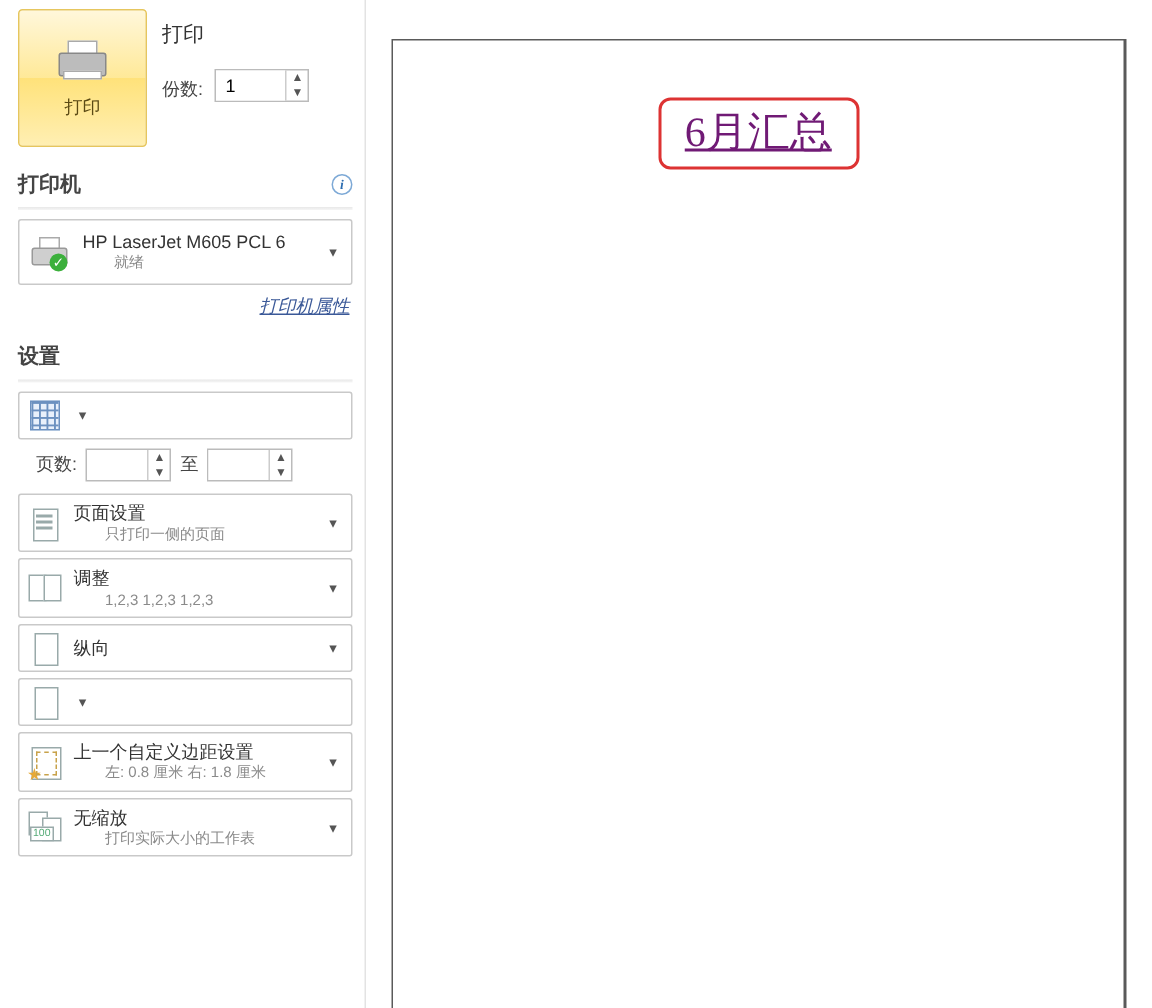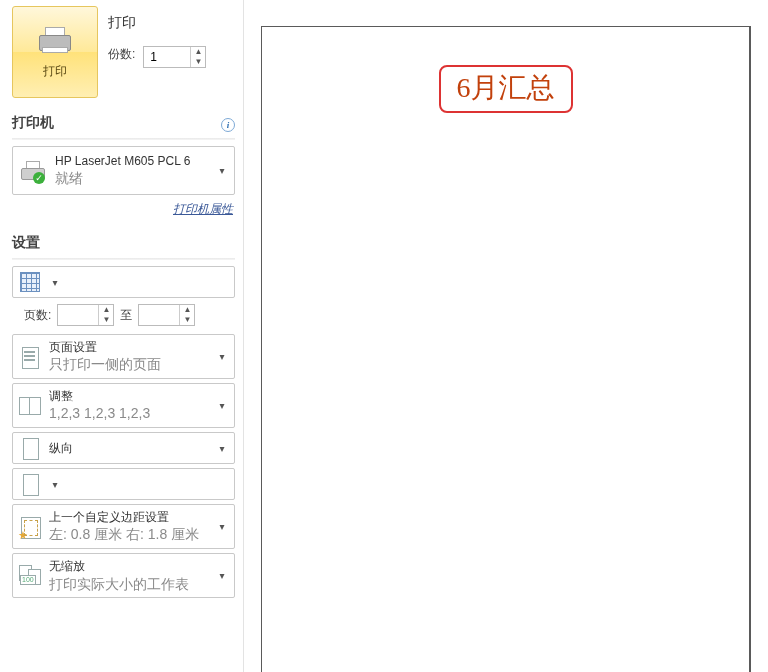--- a/index.html
+++ b/index.html
@@ -28,41 +28,41 @@
     display: flex; flex-direction: column; align-items: center; justify-content: center;
     cursor: pointer;
   }
   .printer-glyph { width: 40px; height: 32px; position: relative; margin-bottom: 6px; }
   .pg-body { position: absolute; left: 4px; top: 10px; width: 32px; height: 16px; background: #bcbcbc; border-radius: 2px; border: 1px solid #888; }
   .pg-top { position: absolute; left: 10px; top: 2px; width: 20px; height: 12px; background: #fff; border: 1px solid #aaa; }
   .pg-tray { position: absolute; left: 7px; top: 22px; width: 26px; height: 6px; background: #fff; border: 1px solid #aaa; }
   .print-btn-label { font-size: 12px; color: #5b4a14; }
   .copies-col { padding-top: 8px; }
   .copies-label { font-size: 14px; color: #333; margin-bottom: 14px; }
-  .copies-row { display: flex; align-items: flex-start; gap: 8px; font-size: 12px; color: #444; }
+  .copies-row { display: flex; align-items: flex-end; gap: 8px; font-size: 12px; color: #444; }
   .spinner { display: inline-flex; align-items: center; border: 1px solid #bbb; background: #fff; height: 22px; }
   .spinner input { border: none; width: 46px; height: 20px; padding: 0 6px; font-size: 12px; outline: none; }
   .spinner .btns { display: flex; flex-direction: column; border-left: 1px solid #ccc; }
   .spinner .sp { width: 14px; height: 10px; font-size: 8px; line-height: 9px; text-align: center; color: #555; cursor: pointer; }
   .section-head {
-    display: flex; justify-content: space-between; align-items: flex-end;
+    display: flex; justify-content: space-between; align-items: center;
     font-size: 14px; font-weight: bold; color: #444;
     padding: 6px 0 4px;
   }
   .info-icon { width: 14px; height: 14px; border: 1px solid #7da9d6; border-radius: 50%; color: #2b6cb0; font-size: 9px; text-align: center; line-height: 12px; font-family: Georgia, serif; font-style: italic; font-weight: bold; }
   .divider { height: 2px; background: linear-gradient(#e8e8e8, #f5f5f5); margin: 2px 0 6px; }
   .dropdown {
     display: flex; align-items: center; gap: 8px;
     border: 1px solid #c9c9c9; background: #fff; padding: 4px 6px 4px 6px;
     border-radius: 2px; cursor: pointer; position: relative; margin-bottom: 4px;
   }
   .dd-icon { width: 22px; height: 22px; flex: none; position: relative; }
   .dd-text { flex: 1; line-height: 1.35; overflow: hidden; }
   .dd-title { font-size: 12px; color: #333; }
-  .dd-sub { font-size: 14px; color: #8a8a8a; }
+  .dd-sub { font-size: 10px; color: #8a8a8a; margin-left: 21px; }
   .dd-caret { width: 12px; text-align: center; color: #555; font-size: 10px; }
   .printer-icon { width: 28px; height: 22px; }
   .pi-body { position: absolute; left: 2px; top: 8px; width: 24px; height: 12px; background: #cfcfcf; border: 1px solid #999; border-radius: 2px; }
   .pi-top { position: absolute; left: 7px; top: 1px; width: 14px; height: 10px; background: #fff; border: 1px solid #aaa; }
   .pi-check { position: absolute; left: 14px; top: 12px; width: 12px; height: 12px; background: #3cb03c; border-radius: 50%; color: #fff; font-size: 9px; text-align: center; line-height: 12px; }
   .right-link { text-align: right; margin: 6px 2px 10px; }
   .right-link a { color: #3b5998; font-size: 12px; text-decoration: underline; cursor: pointer; font-style: italic; }
   .grid-icon::before { content: ""; position: absolute; inset: 1px; background:
     linear-gradient(#6c91c0 1px, transparent 1px) 0 0/100% 5px,
     linear-gradient(90deg, #6c91c0 1px, transparent 1px) 0 0/5px 100%,
@@ -88,21 +88,21 @@
   .preview-area {
     flex: 1; background: #fff; display: flex; justify-content: center; padding-top: 26px;
   }
   .page {
     width: 490px; height: 680px; background: #fff; border: 1px solid #5a5a5a; border-right-width: 2px;
     position: relative;
   }
   .title-box {
     position: absolute; top: 38px; left: 50%; transform: translateX(-50%);
     border: 2px solid #d33; border-radius: 8px; padding: 2px 16px 4px;
-    font-size: 28px; font-family: "SimSun", serif; color: #c2410c;
+    font-size: 28px; font-family: "SimSun", serif; color: #701a75; text-decoration: underline;
   }
 </style>
 </head>
 <body>
 
 <div class="left-panel">
 
   <div class="top-row">
     <div class="print-btn">
       <div class="printer-glyph">

